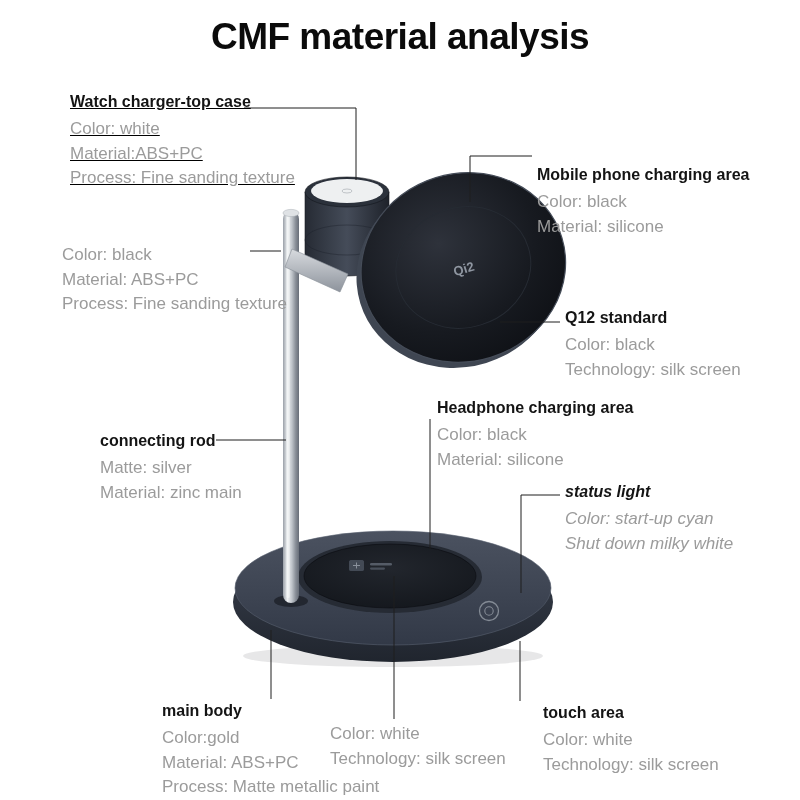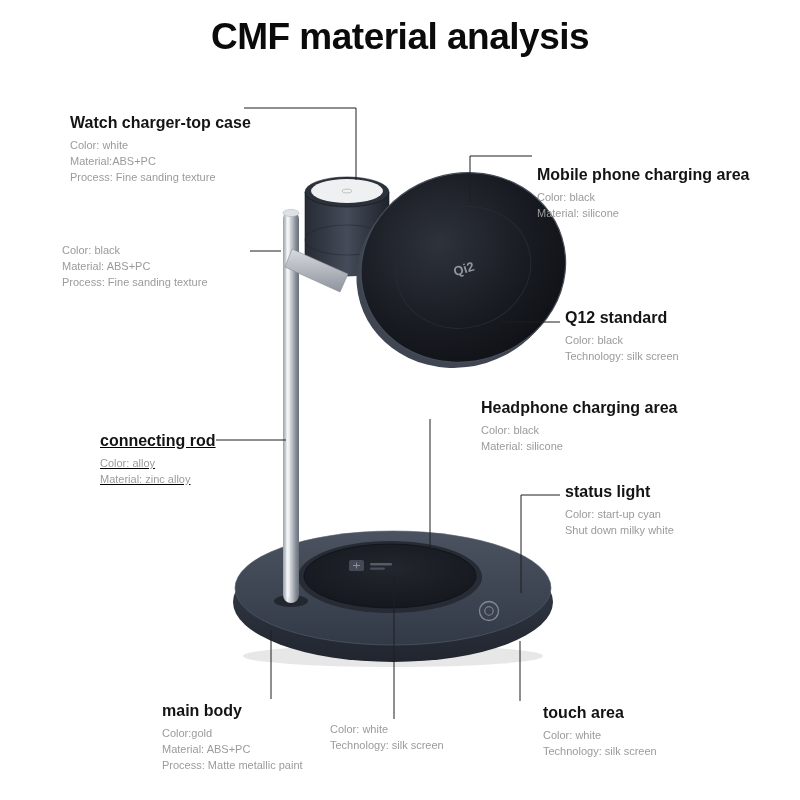--- a/index.html
+++ b/index.html
@@ -16,21 +16,21 @@
     font-size:37px; font-weight:bold; color:#0b0b0b;
     letter-spacing:-0.5px;
   }
   .art { position:absolute; inset:0; }
   .callout { position:absolute; text-align:left; }
   .callout .t {
     font-size:16px; font-weight:bold; color:#141414;
     margin-bottom:6px; white-space:nowrap;
   }
   .callout .d {
-    font-size:11px; color:#9b9b9b; line-height:1.45;
+    font-size:17px; color:#9b9b9b; line-height:1.45;
     white-space:nowrap;
   }
 </style>
 </head>
 <body>
 
 <div class="stage">
 
   <h1 class="page-title">CMF material analysis</h1>
 
@@ -129,21 +129,21 @@
       <polyline points="560,322 500,322"></polyline>
       <polyline points="216,440 286,440"></polyline>
       <polyline points="430,419 430,549"></polyline>
       <polyline points="560,495 521,495 521,593"></polyline>
       <polyline points="271,699 271,630"></polyline>
       <polyline points="394,719 394,576"></polyline>
       <polyline points="520,701 520,641"></polyline>
     </g>
   </svg>
 
-  <div class="callout" style="left:70px; top:114px;">
+  <div class="callout" style="left:70px; top:93px;text-decoration:underline;">
     <div class="t">Watch charger-top case</div>
     <div class="d">Color: white</div>
     <div class="d">Material:ABS+PC</div>
     <div class="d">Process: Fine sanding texture</div>
   </div>
 
   <div class="callout" style="left:537px; top:142px;margin-top:24px;">
     <div class="t">Mobile phone charging area</div>
     <div class="d">Color: black</div>
     <div class="d">Material: silicone</div>
@@ -154,33 +154,33 @@
     <div class="d">Material: ABS+PC</div>
     <div class="d">Process: Fine sanding texture</div>
   </div>
 
   <div class="callout" style="left:565px; top:309px;">
     <div class="t">Q12 standard</div>
     <div class="d">Color: black</div>
     <div class="d">Technology: silk screen</div>
   </div>
 
-  <div class="callout" style="left:100px; top:432px;text-decoration:underline;">
+  <div class="callout" style="left:100px; top:432px;">
     <div class="t">connecting rod</div>
-    <div class="d">Color: alloy</div>
-    <div class="d">Material: zinc alloy</div>
-  </div>
-
-  <div class="callout" style="left:437px; top:399px;margin-left:44px;">
+    <div class="d">Matte: silver</div>
+    <div class="d">Material: zinc main</div>
+  </div>
+
+  <div class="callout" style="left:437px; top:399px;">
     <div class="t">Headphone charging area</div>
     <div class="d">Color: black</div>
     <div class="d">Material: silicone</div>
   </div>
 
-  <div class="callout" style="left:565px; top:483px;">
+  <div class="callout" style="left:565px; top:483px;font-style:italic;">
     <div class="t">status light</div>
     <div class="d">Color: start-up cyan</div>
     <div class="d">Shut down milky white</div>
   </div>
 
   <div class="callout" style="left:145px; top:702px;margin-left:17px;">
     <div class="t">main body</div>
     <div class="d">Color:gold</div>
     <div class="d">Material: ABS+PC</div>
     <div class="d">Process: Matte metallic paint</div>

